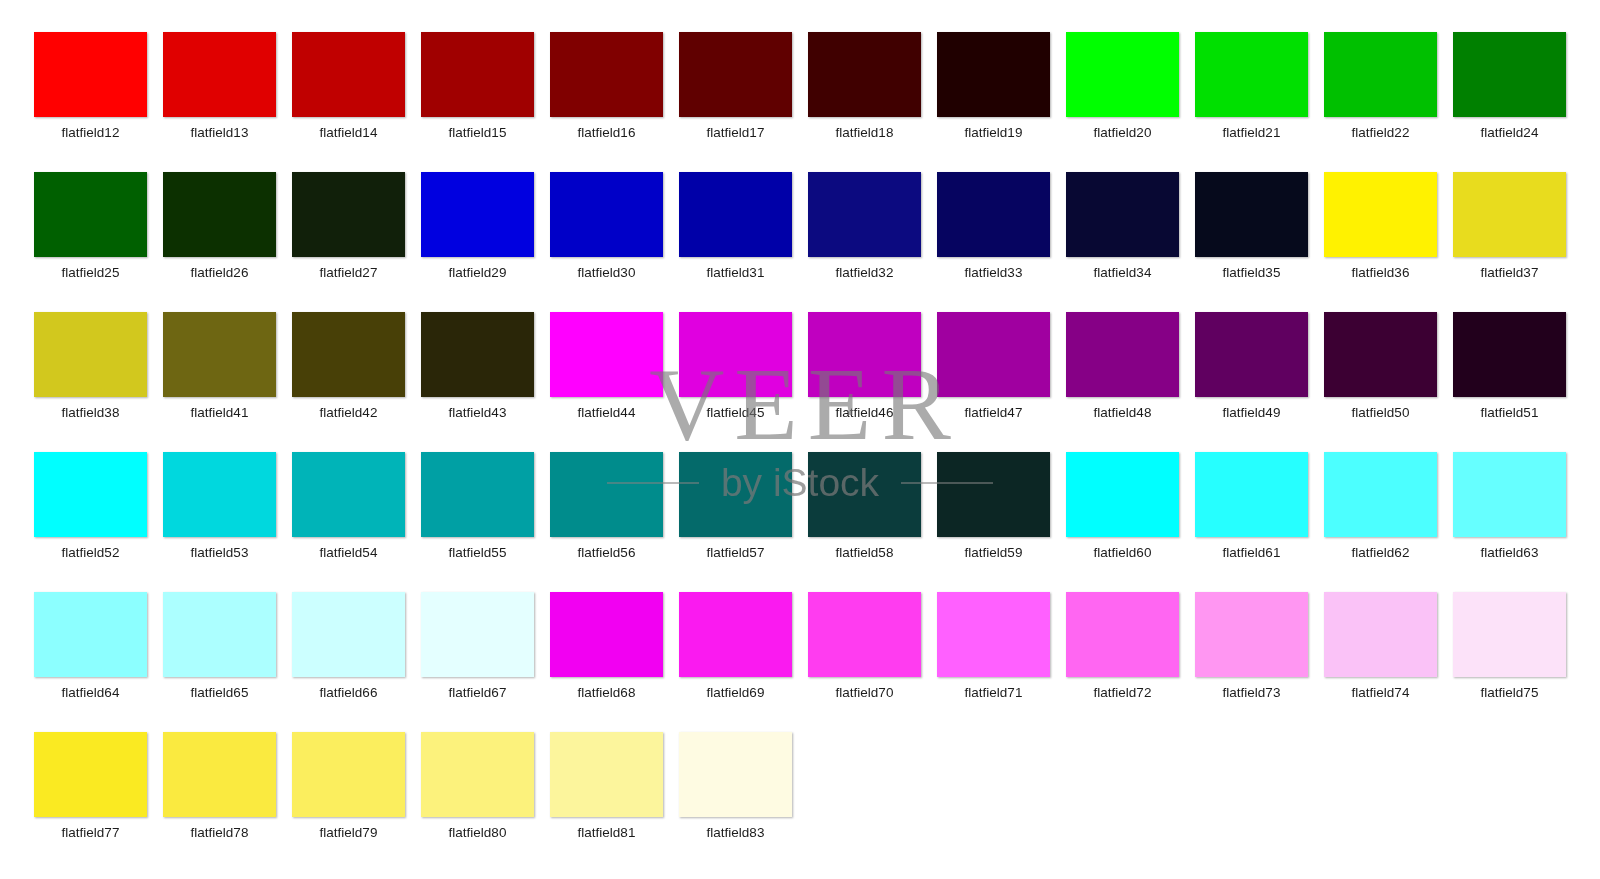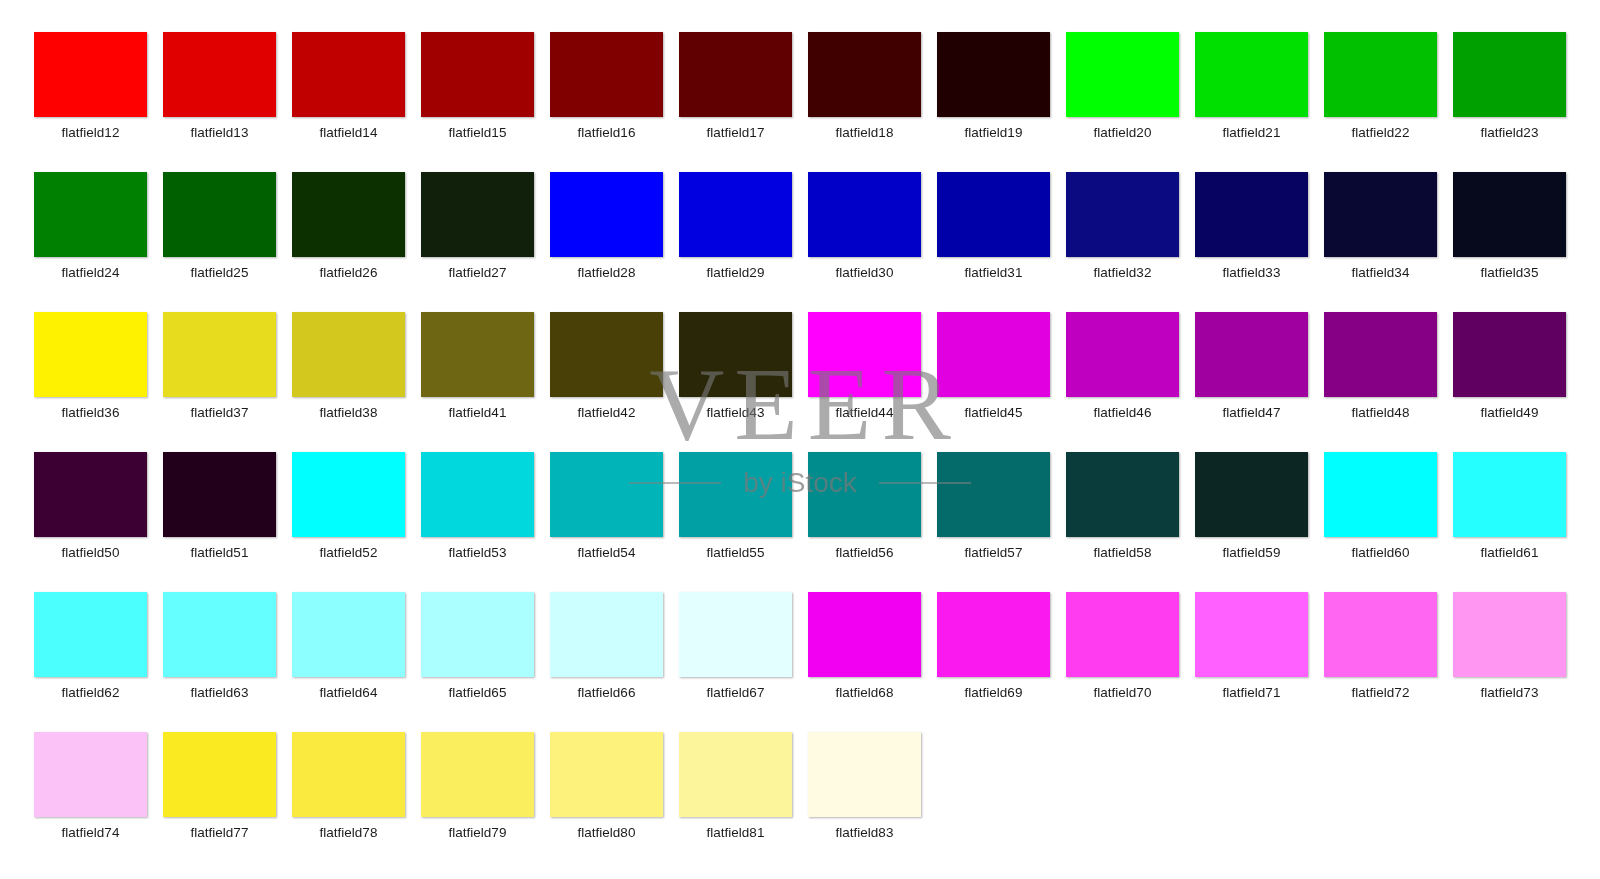--- a/index.html
+++ b/index.html
@@ -87,21 +87,21 @@
     align-items: center;
     margin-top: 6px;
   }
   .wm-rule {
     width: 92px;
     height: 2px;
     background: rgba(130,130,130,0.55);
   }
   #watermark-sub {
     font-family: "Liberation Sans", sans-serif;
-    font-size: 28px;
+    font-size: 39px;
     line-height: 42px;
     color: rgba(120,120,120,0.72);
     margin: 0 22px;
     white-space: nowrap;
   }
 </style>
 </head>
 <body>
 
 <div id="swatch-grid">
@@ -143,44 +143,36 @@
     </div>
     <div class="swatch-cell">
       <div class="swatch-chip" style="background-color: rgb(0, 224, 0);"></div>
       <div class="swatch-label">flatfield21</div>
     </div>
     <div class="swatch-cell">
       <div class="swatch-chip" style="background-color: rgb(0, 192, 0);"></div>
       <div class="swatch-label">flatfield22</div>
     </div>
     <div class="swatch-cell">
-      <div class="swatch-chip" style="background-color: rgb(0, 160, 0);"></div>
-      <div class="swatch-label">flatfield23</div>
-    </div>
-    <div class="swatch-cell">
       <div class="swatch-chip" style="background-color: rgb(0, 128, 0);"></div>
       <div class="swatch-label">flatfield24</div>
     </div>
     <div class="swatch-cell">
       <div class="swatch-chip" style="background-color: rgb(0, 96, 0);"></div>
       <div class="swatch-label">flatfield25</div>
     </div>
     <div class="swatch-cell">
       <div class="swatch-chip" style="background-color: rgb(12, 48, 0);"></div>
       <div class="swatch-label">flatfield26</div>
     </div>
     <div class="swatch-cell">
       <div class="swatch-chip" style="background-color: rgb(17, 32, 10);"></div>
       <div class="swatch-label">flatfield27</div>
     </div>
     <div class="swatch-cell">
-      <div class="swatch-chip" style="background-color: rgb(0, 0, 255);"></div>
-      <div class="swatch-label">flatfield28</div>
-    </div>
-    <div class="swatch-cell">
       <div class="swatch-chip" style="background-color: rgb(0, 0, 224);"></div>
       <div class="swatch-label">flatfield29</div>
     </div>
     <div class="swatch-cell">
       <div class="swatch-chip" style="background-color: rgb(0, 0, 200);"></div>
       <div class="swatch-label">flatfield30</div>
     </div>
     <div class="swatch-cell">
       <div class="swatch-chip" style="background-color: rgb(0, 0, 168);"></div>
       <div class="swatch-label">flatfield31</div>
@@ -341,20 +333,24 @@
       <div class="swatch-chip" style="background-color: rgb(255, 102, 242);"></div>
       <div class="swatch-label">flatfield72</div>
     </div>
     <div class="swatch-cell">
       <div class="swatch-chip" style="background-color: rgb(255, 150, 242);"></div>
       <div class="swatch-label">flatfield73</div>
     </div>
     <div class="swatch-cell">
       <div class="swatch-chip" style="background-color: rgb(250, 194, 247);"></div>
       <div class="swatch-label">flatfield74</div>
+    </div>
+    <div class="swatch-cell">
+      <div class="swatch-chip" style="background-color: rgb(252, 226, 249);"></div>
+      <div class="swatch-label">flatfield75</div>
     </div>
     <div class="swatch-cell">
       <div class="swatch-chip" style="background-color: rgb(250, 234, 34);"></div>
       <div class="swatch-label">flatfield77</div>
     </div>
     <div class="swatch-cell">
       <div class="swatch-chip" style="background-color: rgb(250, 234, 64);"></div>
       <div class="swatch-label">flatfield78</div>
     </div>
     <div class="swatch-cell">

